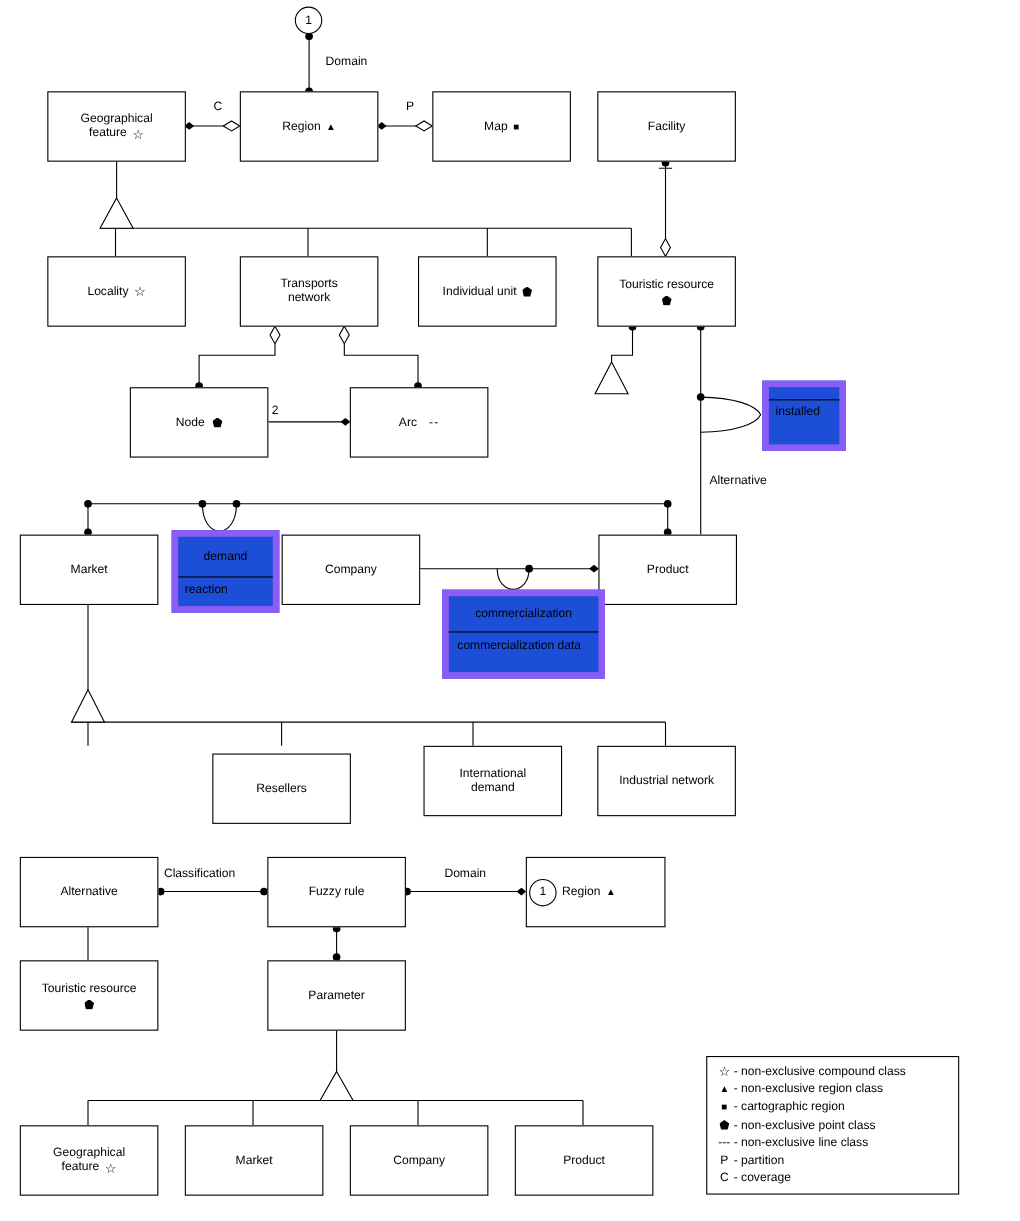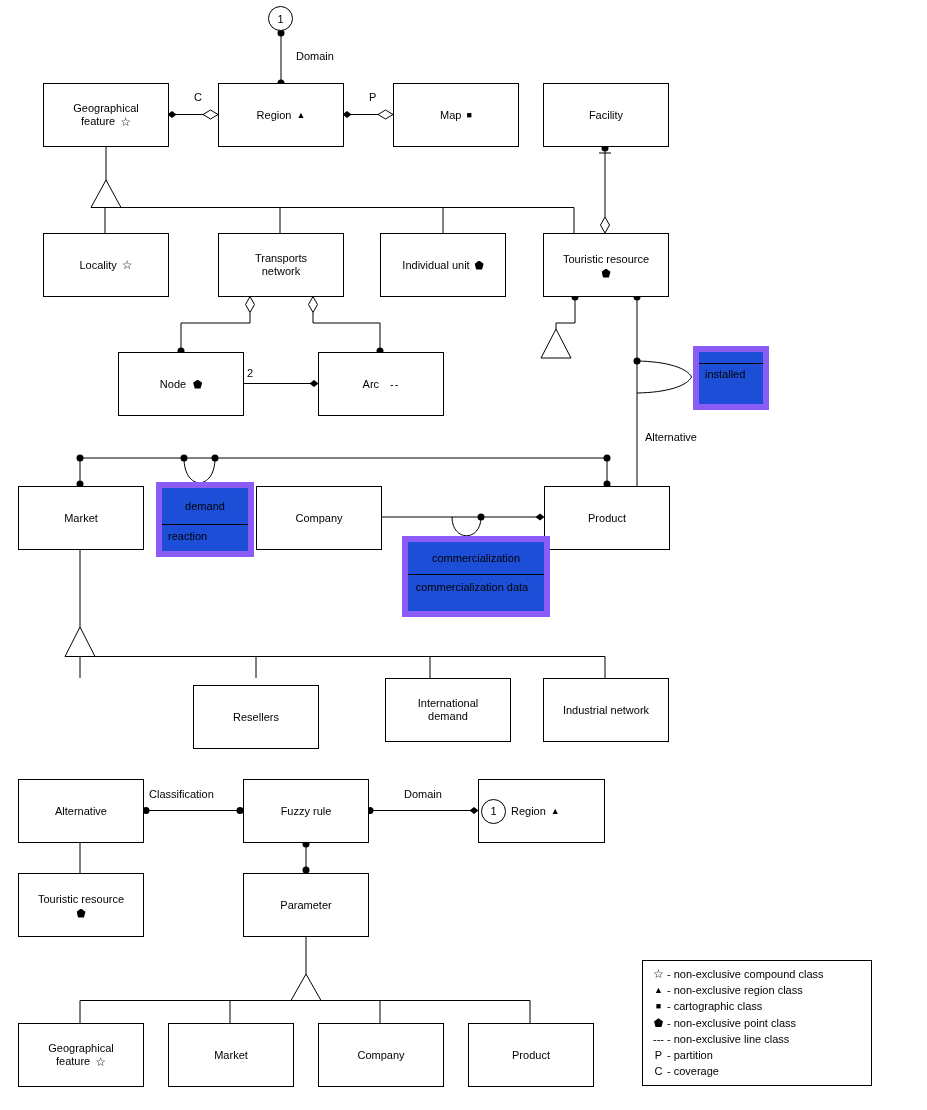--- a/index.html
+++ b/index.html
@@ -242,21 +242,21 @@
         <div class="lg-row">
           <span class="lg-sym big">☆</span>
           <span class="lg-txt">- non-exclusive compound class</span>
         </div>
         <div class="lg-row">
           <span class="lg-sym sm">▲</span>
           <span class="lg-txt">- non-exclusive region class</span>
         </div>
         <div class="lg-row">
           <span class="lg-sym sm">■</span>
-          <span class="lg-txt">- cartographic class</span>
+          <span class="lg-txt">- cartographic region</span>
         </div>
         <div class="lg-row">
           <span class="lg-sym">
             <span class="pent"></span>
           </span>
           <span class="lg-txt">- non-exclusive point class</span>
         </div>
         <div class="lg-row">
           <span class="lg-sym">---</span>
           <span class="lg-txt">- non-exclusive line class</span>

